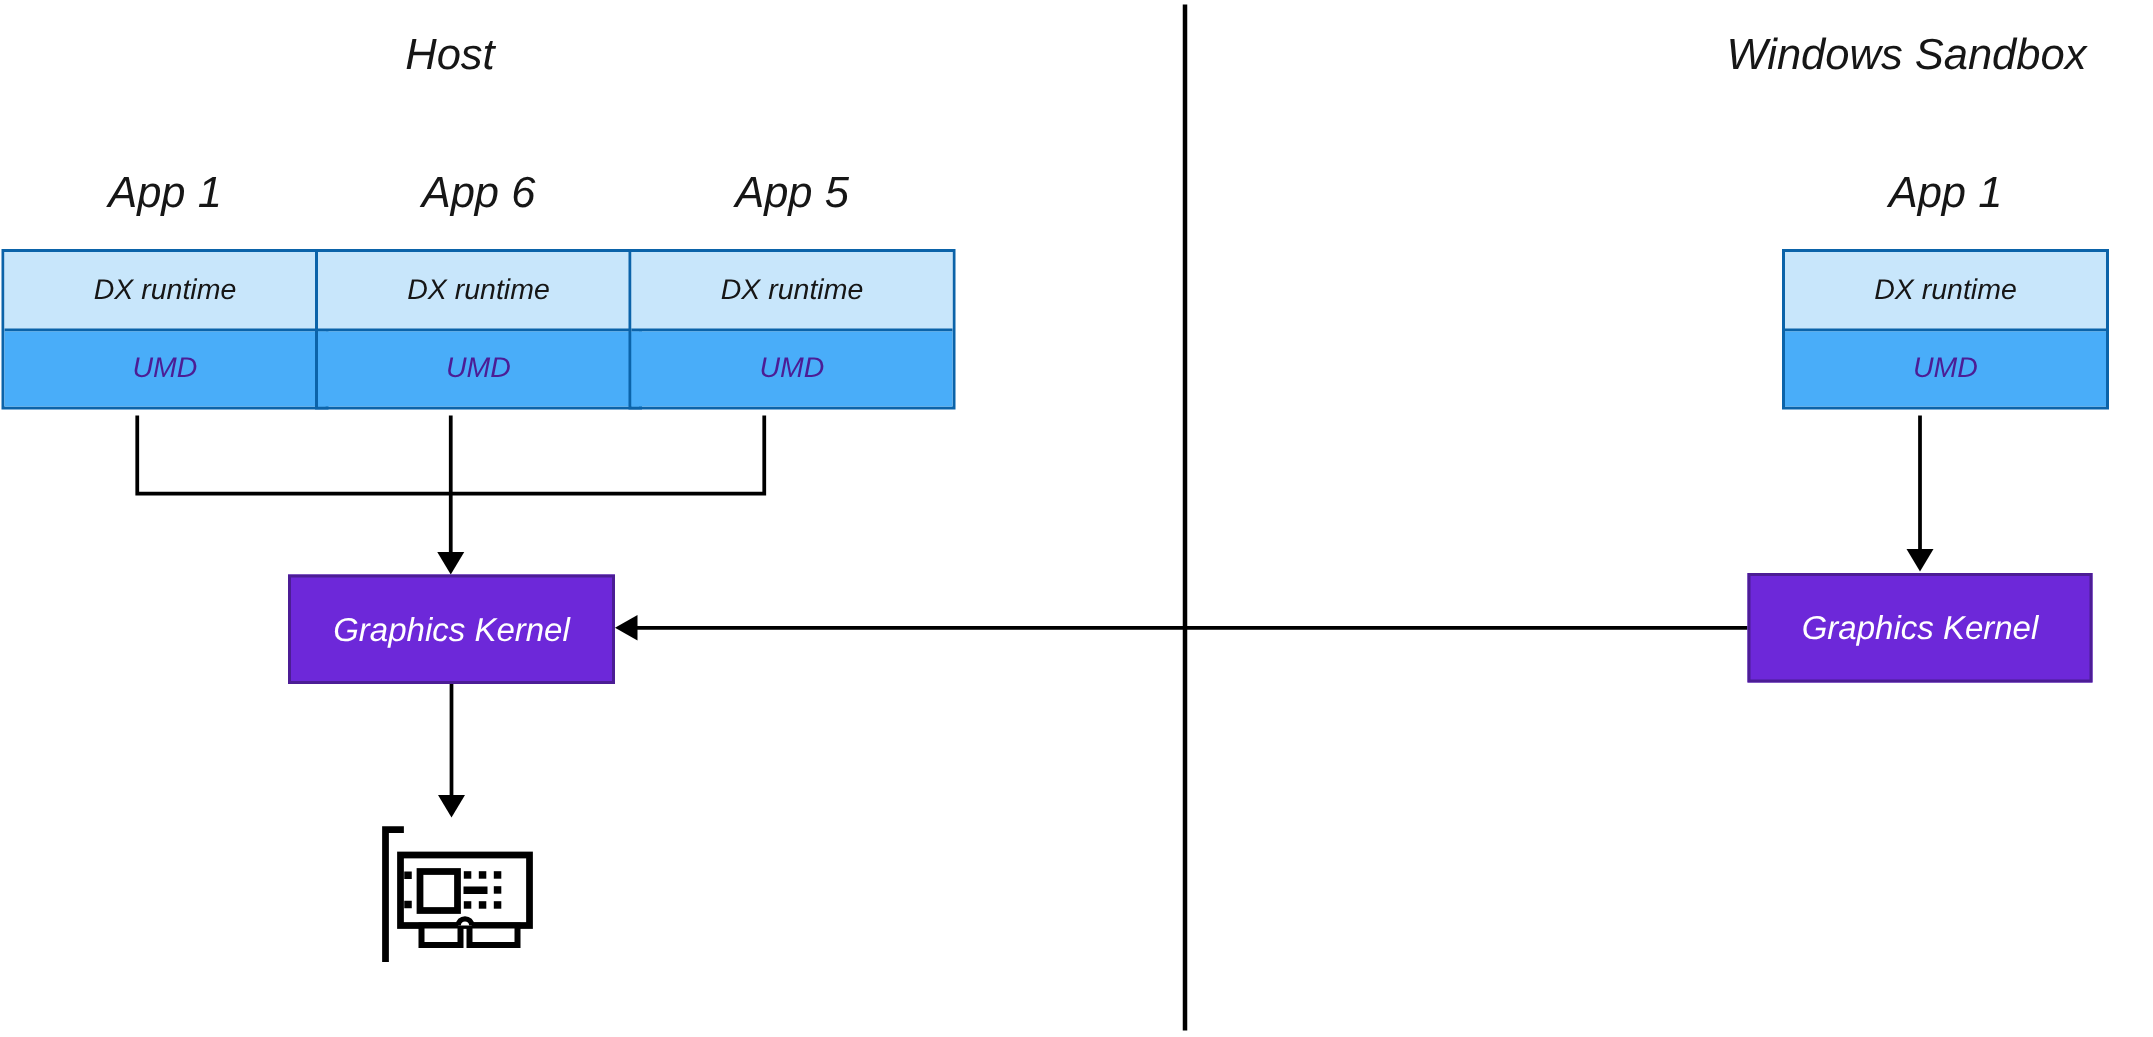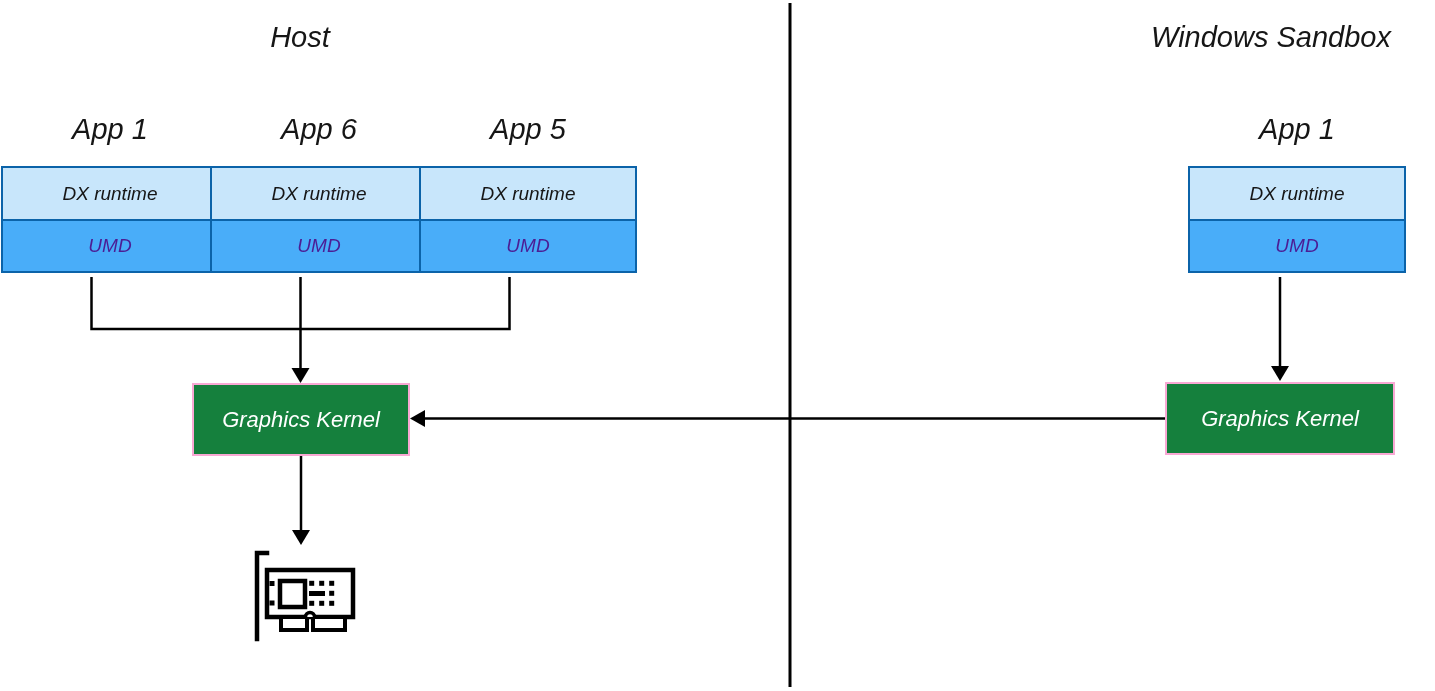--- a/index.html
+++ b/index.html
@@ -26,21 +26,21 @@
   .layer-umd{
     height:50px;background:#49ADF9;
     display:flex;align-items:center;justify-content:center;
     font-size:19px;color:#4c1d95;
   }
   .app1{left:1px;}
   .app2{left:210px;}
   .app3{left:419px;}
   .app4{left:1188px;}
   .kernel{
-    position:absolute;background:#15803d;border:2px solid #f9a8d4;color:#ffffff;
+    position:absolute;background:#6d28d9;border:2px solid #4c1d95;color:#ffffff;
     display:flex;align-items:center;justify-content:center;font-size:22px;
   }
   .kernel-host{left:192px;top:383px;width:214px;height:69px;}
   .kernel-sandbox{left:1165px;top:382px;width:226px;height:69px;}
   .connectors{
     position:absolute;left:0;top:0;width:1435px;height:691px;
     pointer-events:none;
   }
   .gpu-icon{position:absolute;left:250px;top:548px;width:110px;height:96px;}
 </style>

